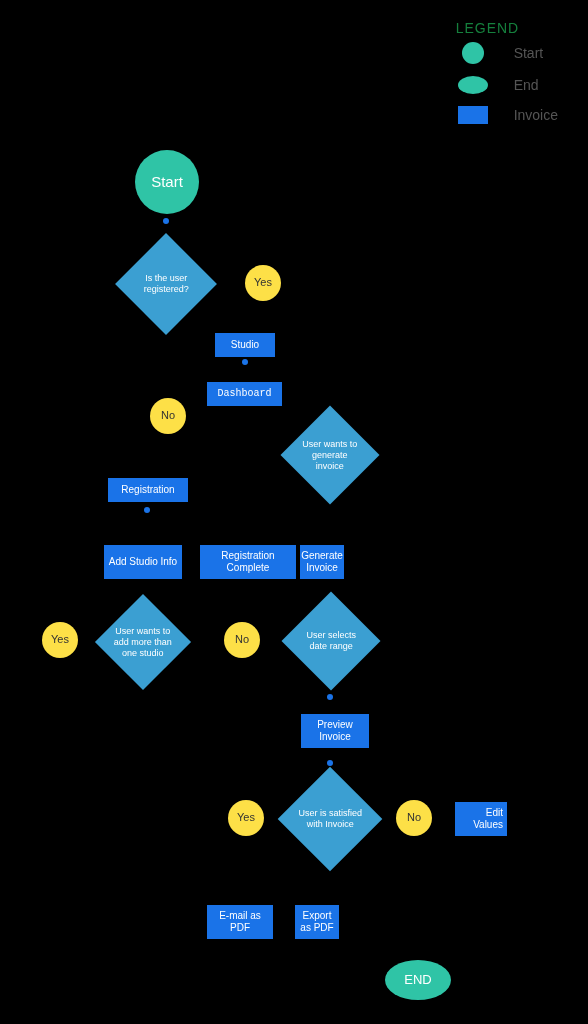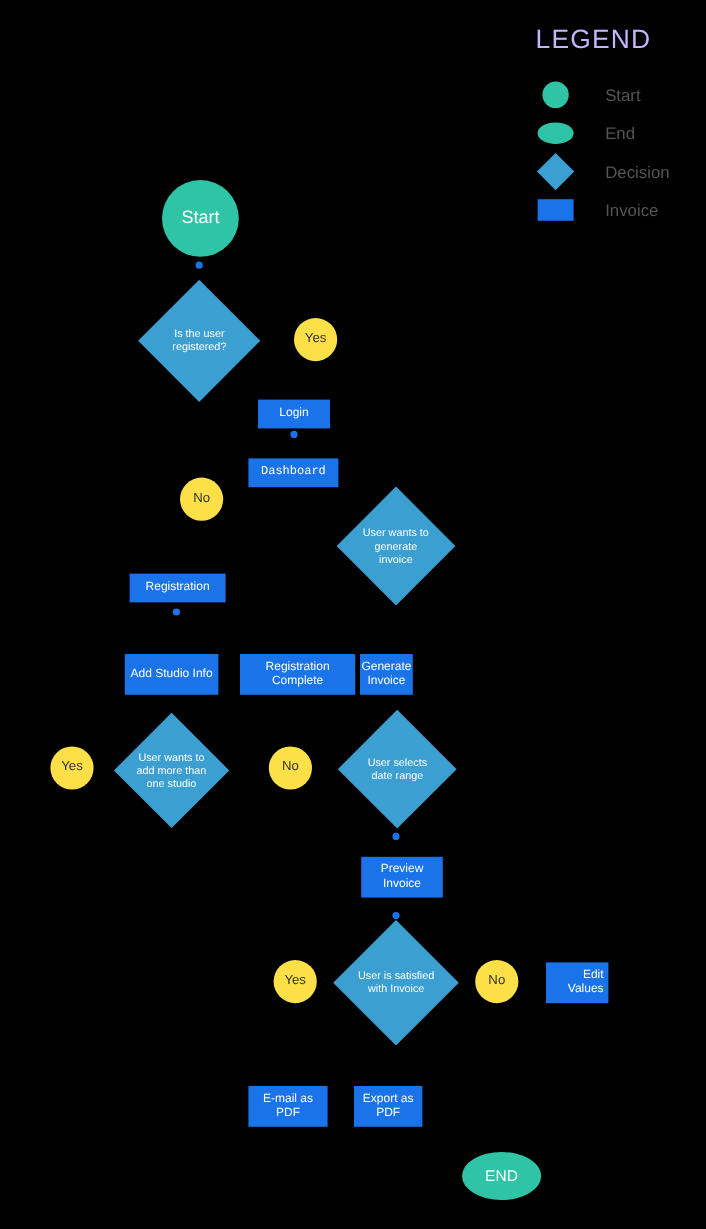--- a/index.html
+++ b/index.html
@@ -11,23 +11,23 @@
     font-family: -apple-system, BlinkMacSystemFont, "Segoe UI", Arial, sans-serif;
     overflow: hidden;
   }
   .legend {
     position: absolute;
     top: 20px;
     right: 30px;
     color: #555;
   }
   .legend-title {
-    font-size: 22px;
-    color: #c4b5fd;
-    margin-bottom: 22px;
+    font-size: 14px;
+    color: #15803d;
+    margin-bottom: 6px;
     letter-spacing: 1px;
   }
   .legend-row {
     display: flex;
     align-items: center;
     margin-bottom: 12px;
     gap: 24px;
   }
   .legend-icon { width: 34px; display:flex; justify-content:center; }
   .legend-label { font-size: 14px; color:#555; }
@@ -87,45 +87,39 @@
     <div class="legend-label">Start</div>
   </div>
   <div class="legend-row">
     <div class="legend-icon">
         <div class="legend-ellipse"></div>
       </div>
     <div class="legend-label">End</div>
   </div>
   <div class="legend-row">
     <div class="legend-icon">
-        <div class="legend-diamond"></div>
-      </div>
-    <div class="legend-label">Decision</div>
-  </div>
-  <div class="legend-row">
-    <div class="legend-icon">
         <div class="legend-rect"></div>
       </div>
     <div class="legend-label">Invoice</div>
   </div>
 </div>
 
 <div class="node start-circle" style="left:135px; top:150px;">
   <span>Start</span>
 </div>
 
 <div class="node decision" style="left:130px; top:248px; width:72px; height:72px;">
   <span>Is the user registered?</span>
 </div>
 <div class="node branch-circle" style="left:245px; top:265px;">
   <span>Yes</span>
 </div>
 
 <div class="node process" style="left:215px; top:333px; width:60px; height:24px;">
-  <span>Login</span>
+  <span>Studio</span>
 </div>
 
 <div class="node process" style="left:207px; top:382px; width:75px; height:24px;font-family:Liberation Mono, monospace;">
   <span>Dashboard</span>
 </div>
 
 <div class="node branch-circle" style="left:150px; top:398px;">
   <span>No</span>
 </div>
 
@@ -174,21 +168,21 @@
 <div class="node branch-circle" style="left:396px; top:800px;">
   <span>No</span>
 </div>
 <div class="node process" style="left:455px; top:802px; width:52px; height:34px;text-align:right;">
   <span>Edit Values</span>
 </div>
 
 <div class="node process" style="left:175px; top:905px; width:66px; height:34px;margin-left:32px;">
   <span>E-mail as PDF</span>
 </div>
-<div class="node process" style="left:295px; top:905px; width:57px; height:34px;">
+<div class="node process" style="left:295px; top:905px; width:44px; height:34px;">
   <span>Export as PDF</span>
 </div>
 
 <div class="node end-ellipse" style="left:385px; top:960px;">
   <span>END</span>
 </div>
 
 <div class="connector" style="left:163px; top:218px;"></div>
 <div class="connector" style="left:242px; top:359px;"></div>
 <div class="connector" style="left:144px; top:507px;"></div>

